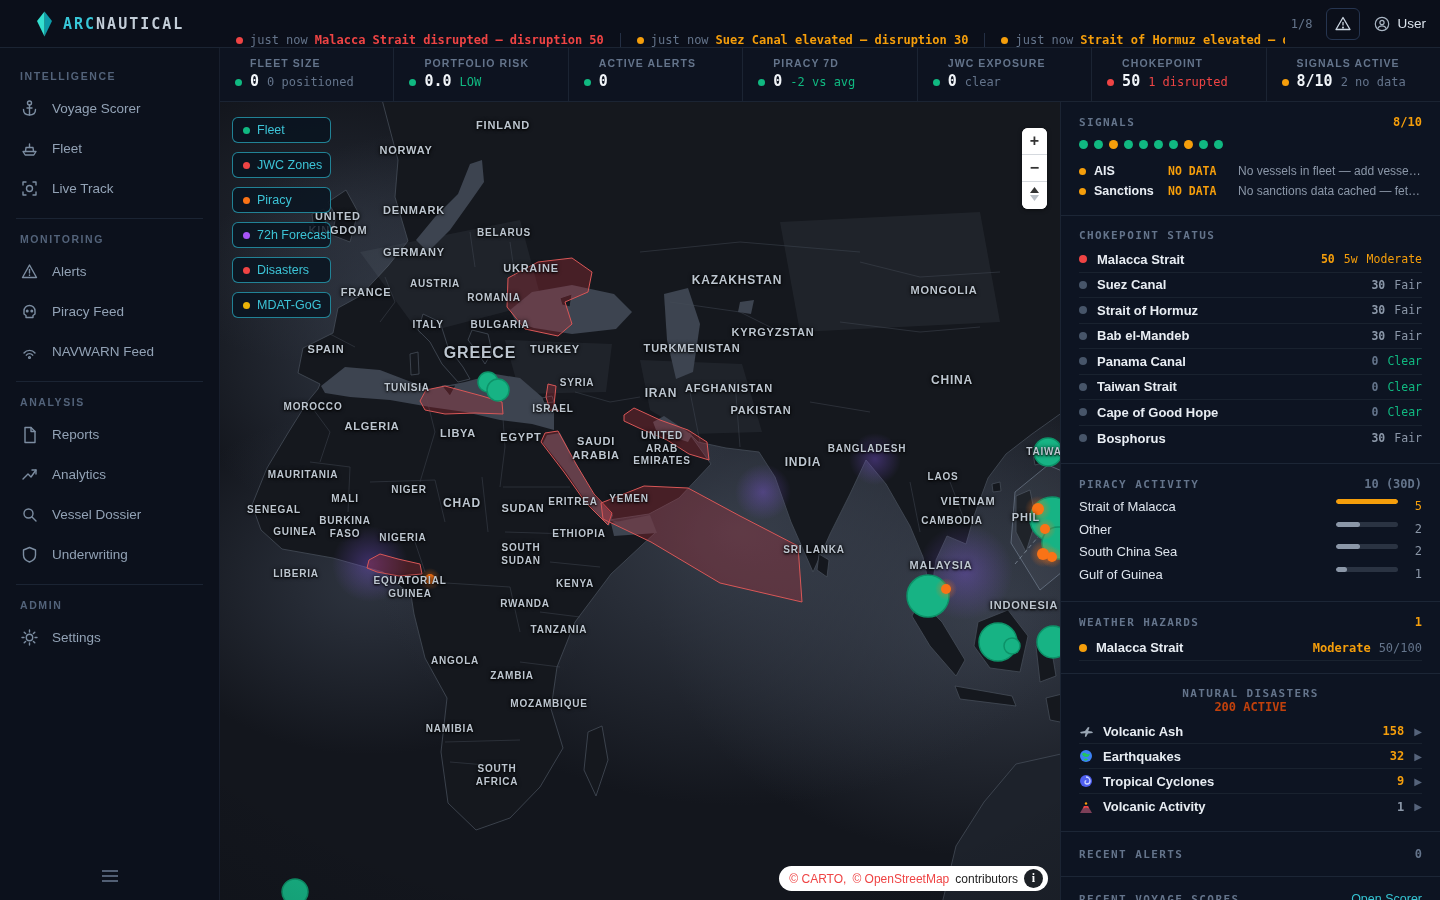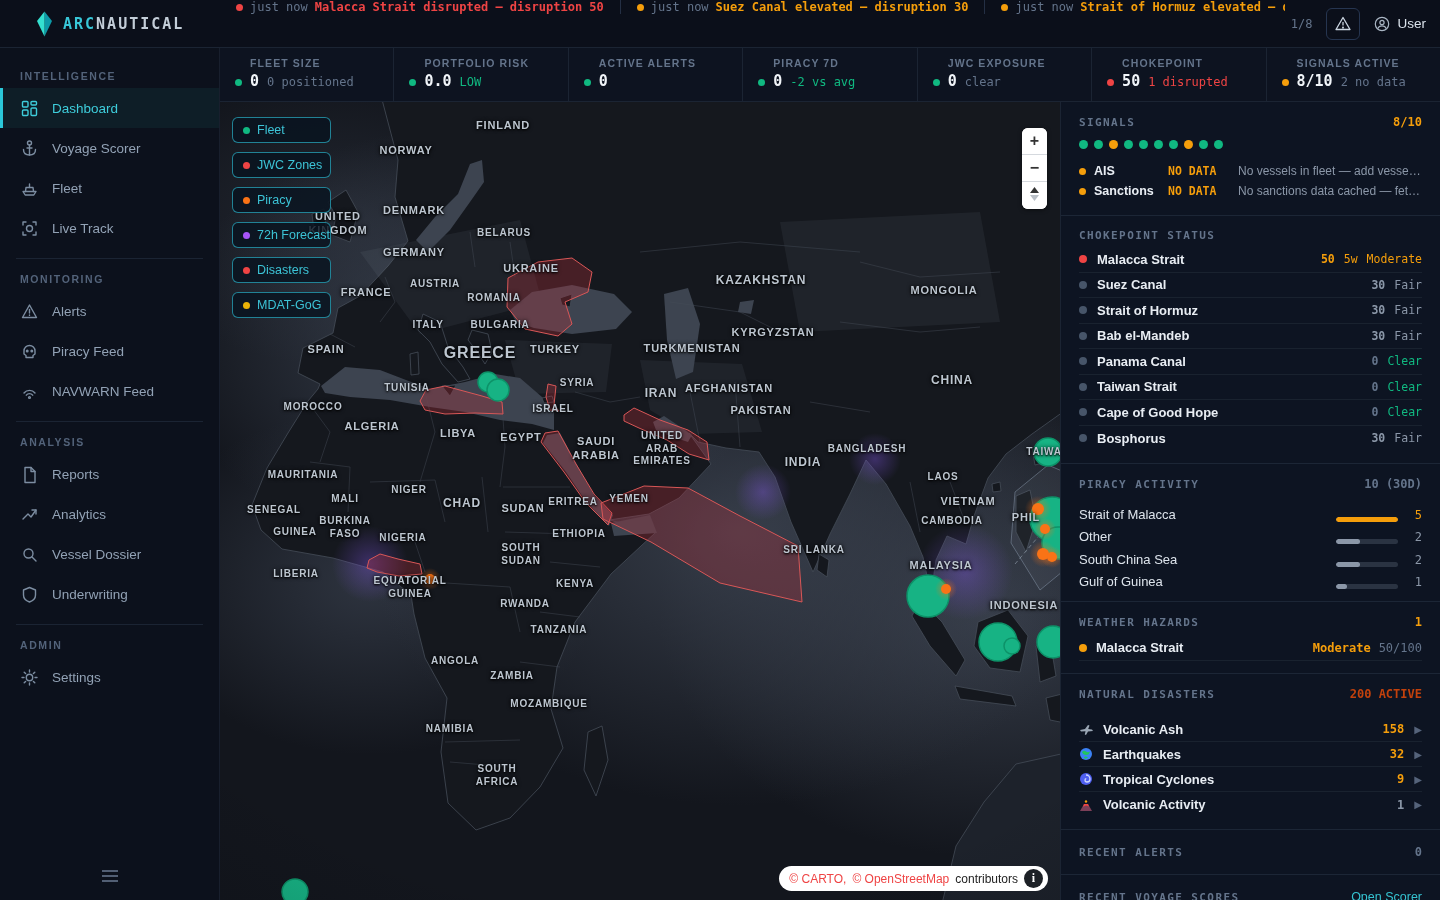--- a/index.html
+++ b/index.html
@@ -12,21 +12,21 @@
   .dim  { color:#64748b; }
   .fair { color:#8b97a8; }
 
   
   #topbar { position:absolute; top:0; left:0; width:1440px; height:48px; background:#0b0f1a;
     border-bottom:1px solid #1b2433; display:flex; align-items:center; padding:0 14px; z-index:50; }
   .brand { display:flex; align-items:center; gap:10px; width:206px; flex:none; padding-left:22px; }
   .brand-name { font-family:"DejaVu Sans Mono", monospace; font-size:15px; font-weight:bold; letter-spacing:2px; }
   .brand-name .b1 { color:#38c7d8; }
   .brand-name .b2 { color:#c3cdd8; }
-  #ticker { flex:1; overflow:hidden; white-space:nowrap; display:flex; align-items:flex-start; height:100%; }
+  #ticker { flex:1; overflow:hidden; white-space:nowrap; display:flex; align-items:flex-end; height:100%; }
   .tick { display:inline-flex; align-items:center; gap:7px; padding:0 16px; font-family:"DejaVu Sans Mono", monospace; font-size:12px; flex:none; }
   .tick + .tick { border-left:1px solid #242f44; }
   .tick .dot { width:7px; height:7px; border-radius:50%; flex:none; }
   .tick .time { color:#64748b; }
   .topright { flex:none; display:flex; align-items:center; gap:14px; padding-left:6px; }
   .pager { font-family:"DejaVu Sans Mono", monospace; font-size:12px; color:#64748b; }
   .icon-btn { width:34px; height:32px; border:1px solid #263550; border-radius:6px; background:transparent;
     display:flex; align-items:center; justify-content:center; cursor:pointer; }
   .user-btn { display:flex; align-items:flex-start; gap:7px; background:none; border:none; color:#dbe3ec; font-size:13.5px; cursor:pointer; font-family:"Liberation Sans",sans-serif; }
 
@@ -97,21 +97,21 @@
   .sig-row { display:flex; align-items:center; gap:8px; font-size:12px; padding:3px 0; }
   .sig-row .dot { width:7px; height:7px; border-radius:50%; background:#f59e0b; flex:none; }
   .sig-row .nm { color:#e8edf3; font-weight:bold; width:66px; flex:none; font-size:12.5px; }
   .sig-row .st { color:#f59e0b; font-weight:bold; font-family:"DejaVu Sans Mono",monospace; font-size:11.5px; width:62px; flex:none; }
   .sig-row .ds { color:#8b97a8; white-space:nowrap; overflow:hidden; text-overflow:ellipsis; font-size:12px; }
   .crow { display:flex; align-items:center; gap:10px; height:25.5px; border-bottom:1px solid #19222f; }
   .crow:last-child { border-bottom:none; }
   .crow .dot { width:8px; height:8px; border-radius:50%; flex:none; }
   .crow .nm { color:#e8edf3; font-size:13px; font-weight:bold; flex:1; }
   .crow .right { font-family:"DejaVu Sans Mono",monospace; font-size:11.5px; display:flex; gap:9px; align-items:center; }
-  .prow { display:flex; align-items:flex-end; height:22.5px; font-size:13px; color:#dde4ec; }
+  .prow { display:flex; align-items:flex-start; height:22.5px; font-size:13px; color:#dde4ec; }
   .prow .nm { flex:1; }
   .prow .bar { width:62px; height:5px; background:#2a3342; border-radius:3px; margin-right:12px; overflow:hidden; }
   .prow .bar i { display:block; height:100%; border-radius:3px; }
   .prow .pv { width:12px; text-align:right; font-family:"DejaVu Sans Mono",monospace; font-size:12px; }
   .drow { display:flex; align-items:center; gap:10px; height:25px; border-bottom:1px solid #19222f; cursor:pointer; }
   .drow:last-child { border-bottom:none; }
   .drow .nm { color:#e8edf3; font-size:13px; font-weight:bold; flex:1; }
   .drow .cnt { font-family:"DejaVu Sans Mono",monospace; font-size:12px; font-weight:bold; }
   .drow .chev { color:#55637a; font-size:10px; }
   .link { color:#35c3d1; font-size:12.5px; cursor:pointer; font-family:"Liberation Sans",sans-serif; }
@@ -164,29 +164,20 @@
           <path d="M3.8 12.6 C4.6 10.6 6.1 9.8 8 9.8 C9.9 9.8 11.4 10.6 12.2 12.6"></path>
         </svg>
       <span>User</span>
     </button>
   </div>
 </header>
 
 <aside id="sidebar">
   <div id="sidebody">
       <div class="side-label">INTELLIGENCE</div>
-      <div class="side-item active">
-        <svg width="19" height="19" viewBox="0 0 19 19" fill="none" stroke-width="1.4" stroke-linecap="round" stroke-linejoin="round">
-          <rect x="2.5" y="2.5" width="5.5" height="5.5" rx="1"></rect>
-          <rect x="11" y="2.5" width="5.5" height="3.5" rx="1"></rect>
-          <rect x="2.5" y="11" width="5.5" height="5.5" rx="1"></rect>
-          <rect x="11" y="9" width="5.5" height="7.5" rx="1"></rect>
-        </svg>
-        <span>Dashboard</span>
-      </div>
       <div class="side-item">
         <svg width="19" height="19" viewBox="0 0 19 19" fill="none" stroke-width="1.4" stroke-linecap="round" stroke-linejoin="round">
           <circle cx="9.5" cy="4" r="2"></circle>
           <line x1="9.5" y1="6" x2="9.5" y2="16"></line>
           <path d="M3.5 10.5 C3.5 14 6 16 9.5 16 C13 16 15.5 14 15.5 10.5"></path>
           <line x1="7" y1="9" x2="12" y2="9"></line>
         </svg>
         <span>Voyage Scorer</span>
       </div>
       <div class="side-item">
@@ -486,21 +477,21 @@
       <div class="maplabel" style="left: 186px; top: 49px; font-size: 11px;">NORWAY</div>
       <div class="maplabel" style="left: 118px; top: 122px; font-size: 11px;">UNITED
 KINGDOM</div>
       <div class="maplabel" style="left: 194px; top: 109px; font-size: 11px;">DENMARK</div>
       <div class="maplabel" style="left: 284px; top: 131px; font-size: 10px;">BELARUS</div>
       <div class="maplabel" style="left: 194px; top: 151px; font-size: 11px;">GERMANY</div>
       <div class="maplabel" style="left: 311px; top: 167px; font-size: 11px;">UKRAINE</div>
       <div class="maplabel" style="left: 215px; top: 182px; font-size: 10px;">AUSTRIA</div>
       <div class="maplabel" style="left: 146px; top: 191px; font-size: 11px;">FRANCE</div>
       <div class="maplabel" style="left: 274px; top: 196px; font-size: 10px;">ROMANIA</div>
-      <div class="maplabel" style="left: 517px; top: 178px; font-size: 12px; margin-left: 24px;">KAZAKHSTAN</div>
+      <div class="maplabel" style="left: 517px; top: 178px; font-size: 12px;">KAZAKHSTAN</div>
       <div class="maplabel" style="left: 724px; top: 189px; font-size: 11px;">MONGOLIA</div>
       <div class="maplabel" style="left: 280px; top: 223px; font-size: 10px;">BULGARIA</div>
       <div class="maplabel" style="left: 208px; top: 223px; font-size: 10px;">ITALY</div>
       <div class="maplabel" style="left: 553px; top: 231px; font-size: 11px;">KYRGYZSTAN</div>
       <div class="maplabel" style="left: 106px; top: 248px; font-size: 11px;">SPAIN</div>
       <div class="maplabel" style="left: 260px; top: 251px; font-size: 16px;">GREECE</div>
       <div class="maplabel" style="left: 335px; top: 248px; font-size: 11px;">TURKEY</div>
       <div class="maplabel" style="left: 472px; top: 247px; font-size: 11px;">TURKMENISTAN</div>
       <div class="maplabel" style="left: 732px; top: 278px; font-size: 12px;">CHINA</div>
       <div class="maplabel" style="left: 357px; top: 281px; font-size: 10px;">SYRIA</div>
@@ -753,21 +744,21 @@
           <span class="nm">Malacca Strait</span>
           <span class="right">
             <b class="warn">Moderate</b>
             <span class="dim">50/100</span>
           </span>
         </div>
       </div>
   </div>
 
   <div class="sect">
-    <div class="sect-head" style="margin-bottom:16px;">
+    <div class="sect-head" style="margin-bottom:5px;flex-direction:column;">
       <span class="sect-title">NATURAL DISASTERS</span>
       <span class="sect-val" style="color:#c2410c">200 ACTIVE</span>
     </div>
     <div id="disasterrows">
         <div class="drow">
           <svg width="14" height="14" viewBox="0 0 14 14">
             <path d="M1 8 L6 7 L9 3 L10.5 3.5 L9.2 7 L13 7.5 L14 9 L9 9.5 L7 13 L5.8 12.6 L6.5 9.3 L2 9.6 Z" fill="#9aa6b4"></path>
           </svg>
           <span class="nm">Volcanic Ash</span>
           <span class="cnt warn">158</span>

